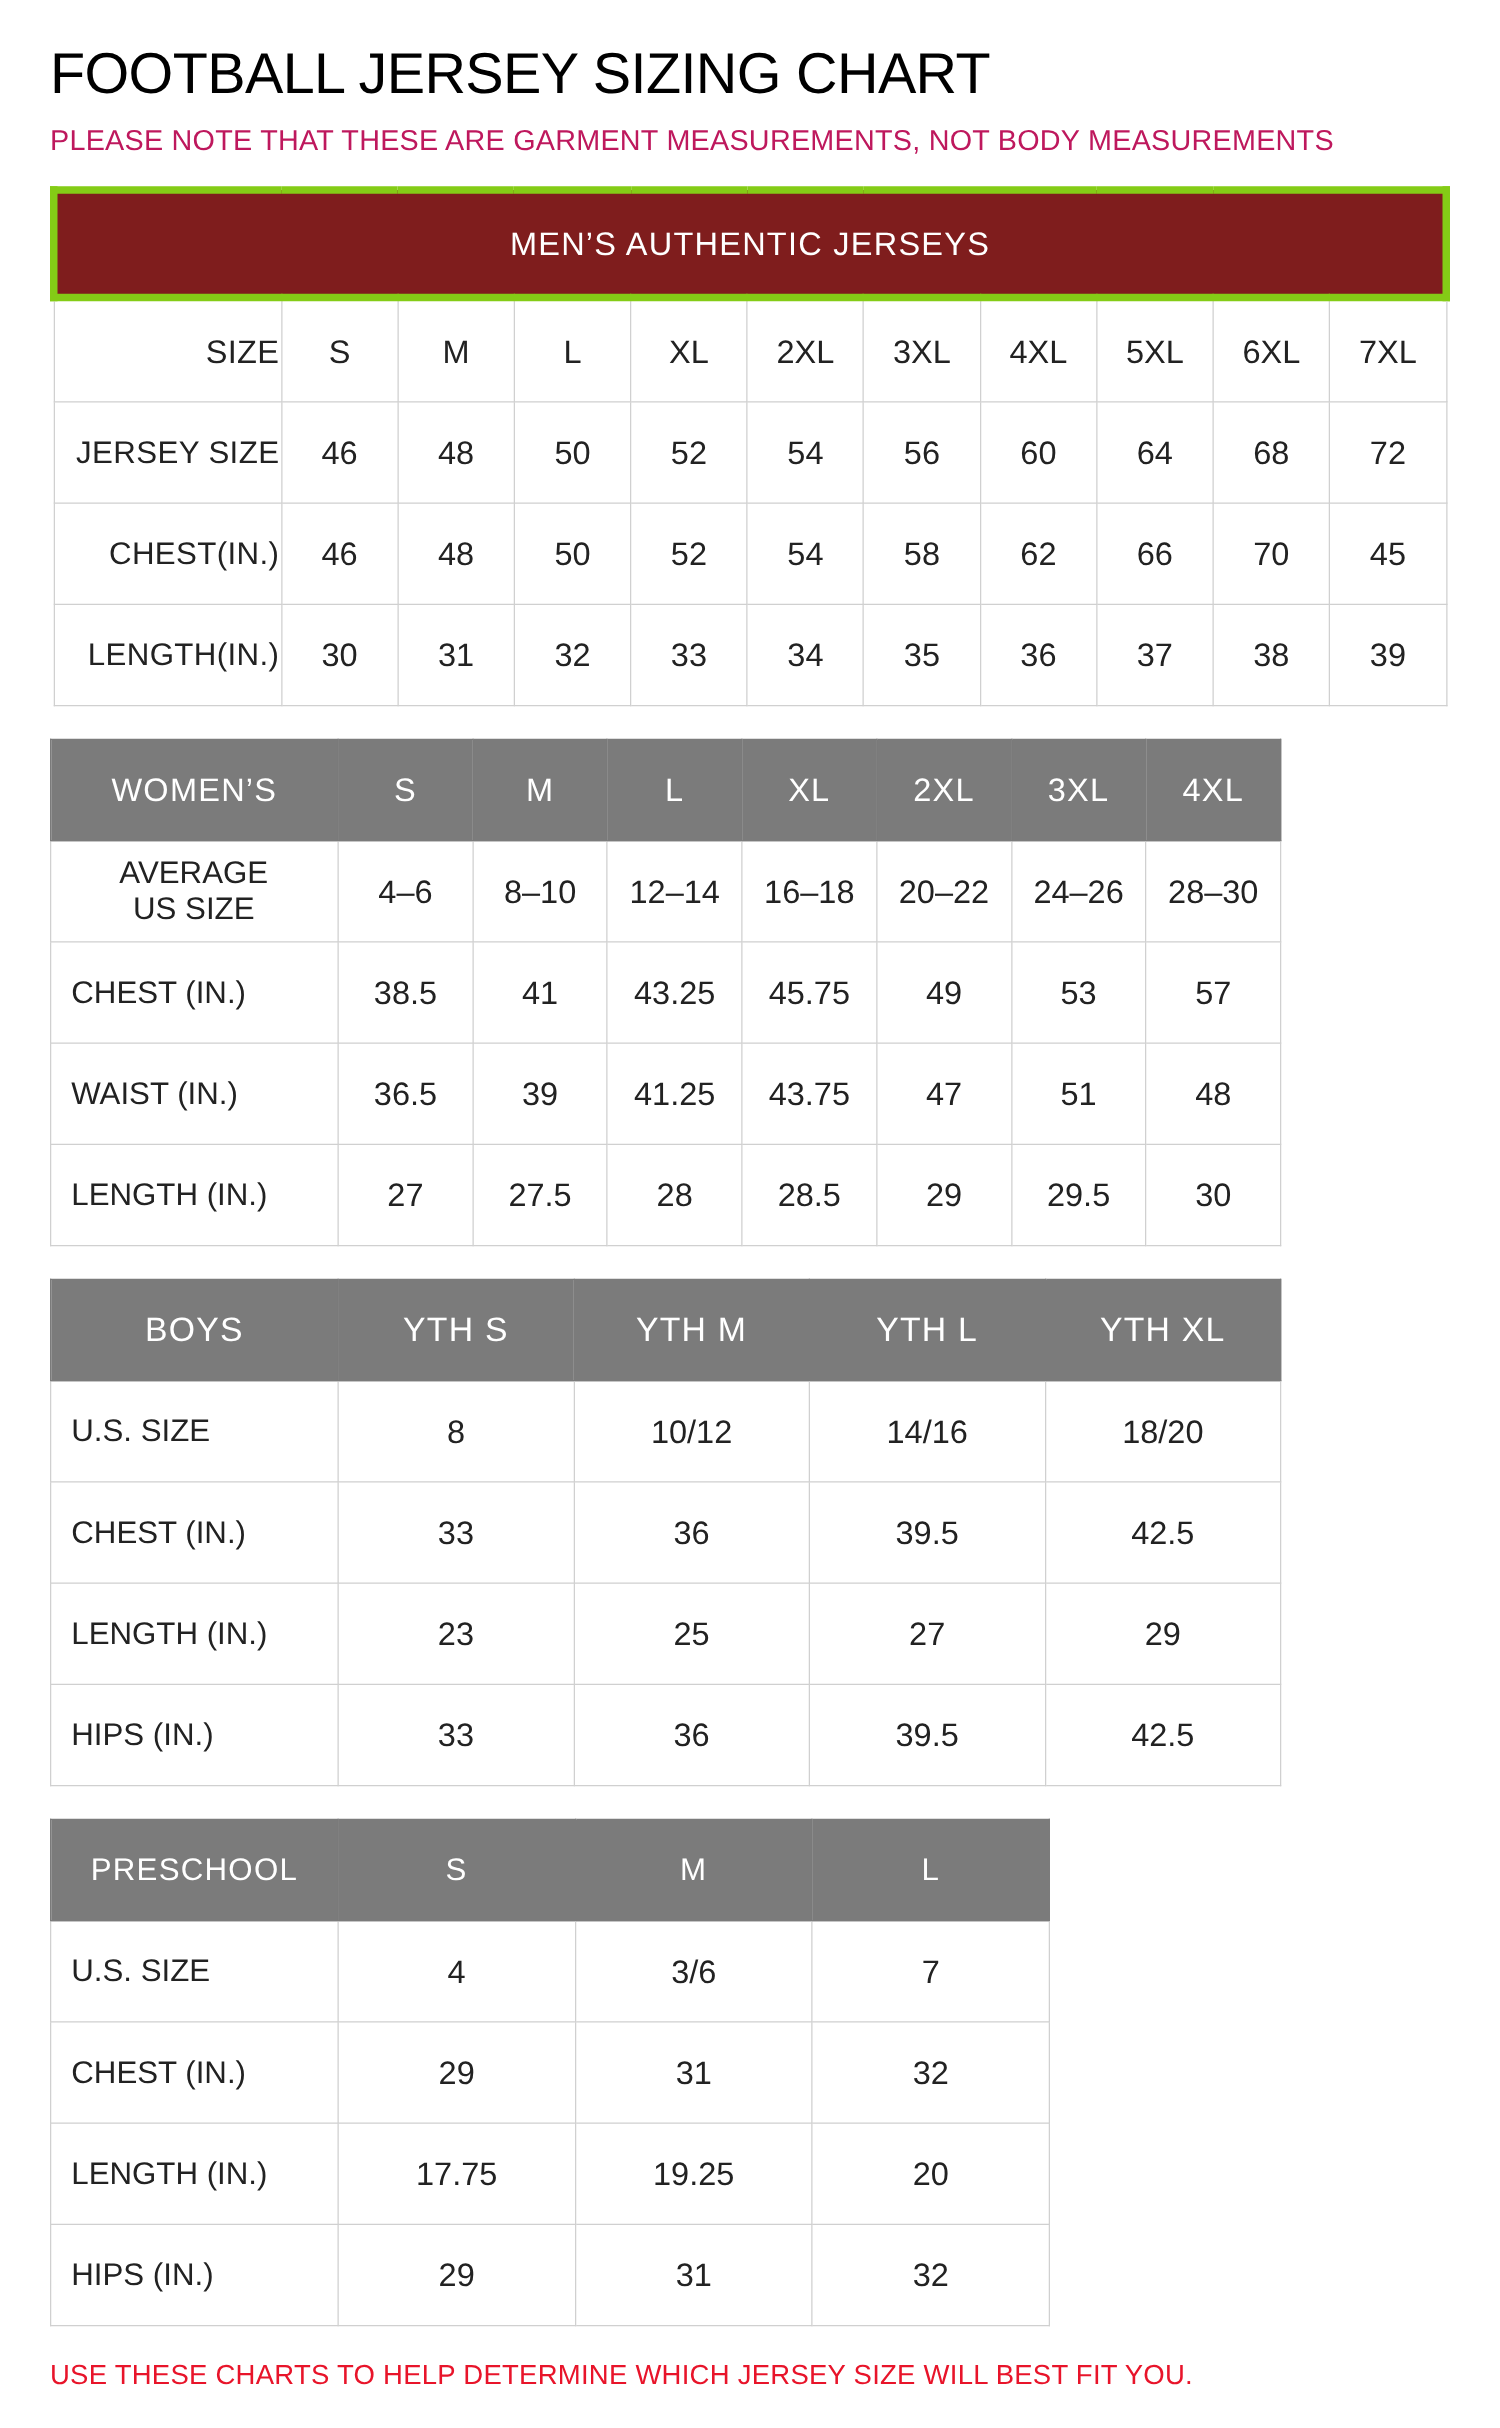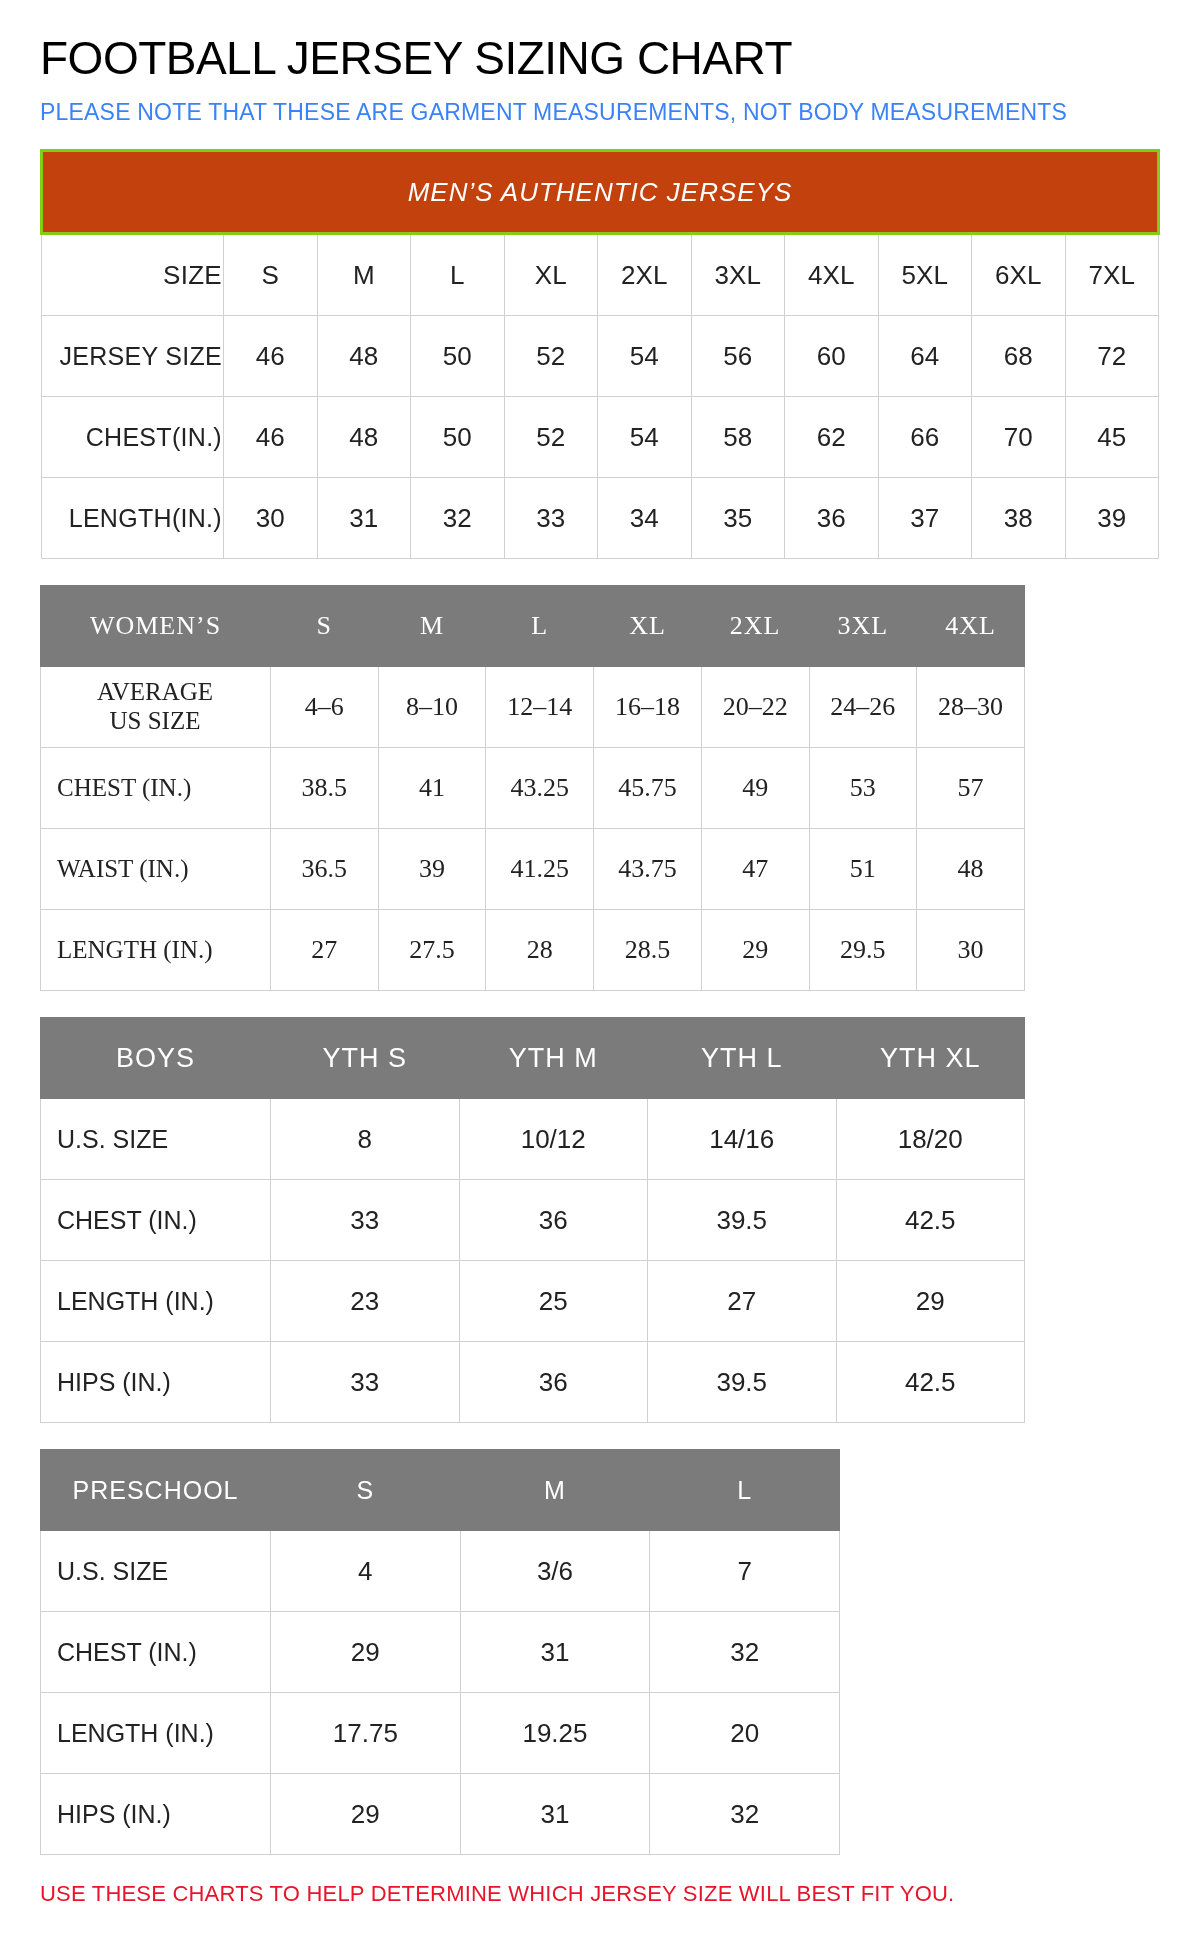--- a/index.html
+++ b/index.html
@@ -18,66 +18,64 @@
   .page-title {
     font-size: 46px;
     font-weight: normal;
     letter-spacing: -0.5px;
     color: #000000;
     margin: 0 0 10px 0;
     line-height: 1.05;
   }
   .note {
     font-size: 23px;
-    color: #3b82f6;
+    color: #be185d;
     line-height: 1.25;
     margin: 16px 0 22px 0;
     letter-spacing: 0.2px;
   }
   table {
     border-collapse: collapse;
     width: 100%;
     table-layout: fixed;
     margin-bottom: 26px;
   }
   td, th {
     border: 1px solid #d0d0d0;
     text-align: center;
     vertical-align: middle;
     font-weight: normal;
     color: #222222;
   }
   .banner-row td {
-    background: #c2410c;
+    background: #7f1d1d;
     color: #ffffff;
     font-size: 31px;
     letter-spacing: 1px;
     height: 78px;
-    border: 3px solid #84cc16;
-    font-style: italic;
+    border: 6px solid #84cc16;
   }
   
   #mens-table td {
     height: 78px;
     font-size: 26px;
   }
   #mens-table .rowlabel {
     text-align: right;
     padding-left: 4px;
     font-size: 25px;
     letter-spacing: 0.3px;
   }
   #mens-table .hdr td {
     font-size: 26px;
   }
   
   #womens-table td {
     height: 78px;
     font-size: 26px;
-    font-family: Liberation Serif, serif;
   }
   #womens-table .hdr td {
     background: #7b7b7b;
     color: #ffffff;
     border: 1px solid #7b7b7b;
     font-size: 26px;
     letter-spacing: 1px;
   }
   #womens-table .rowlabel {
     text-align: left;

